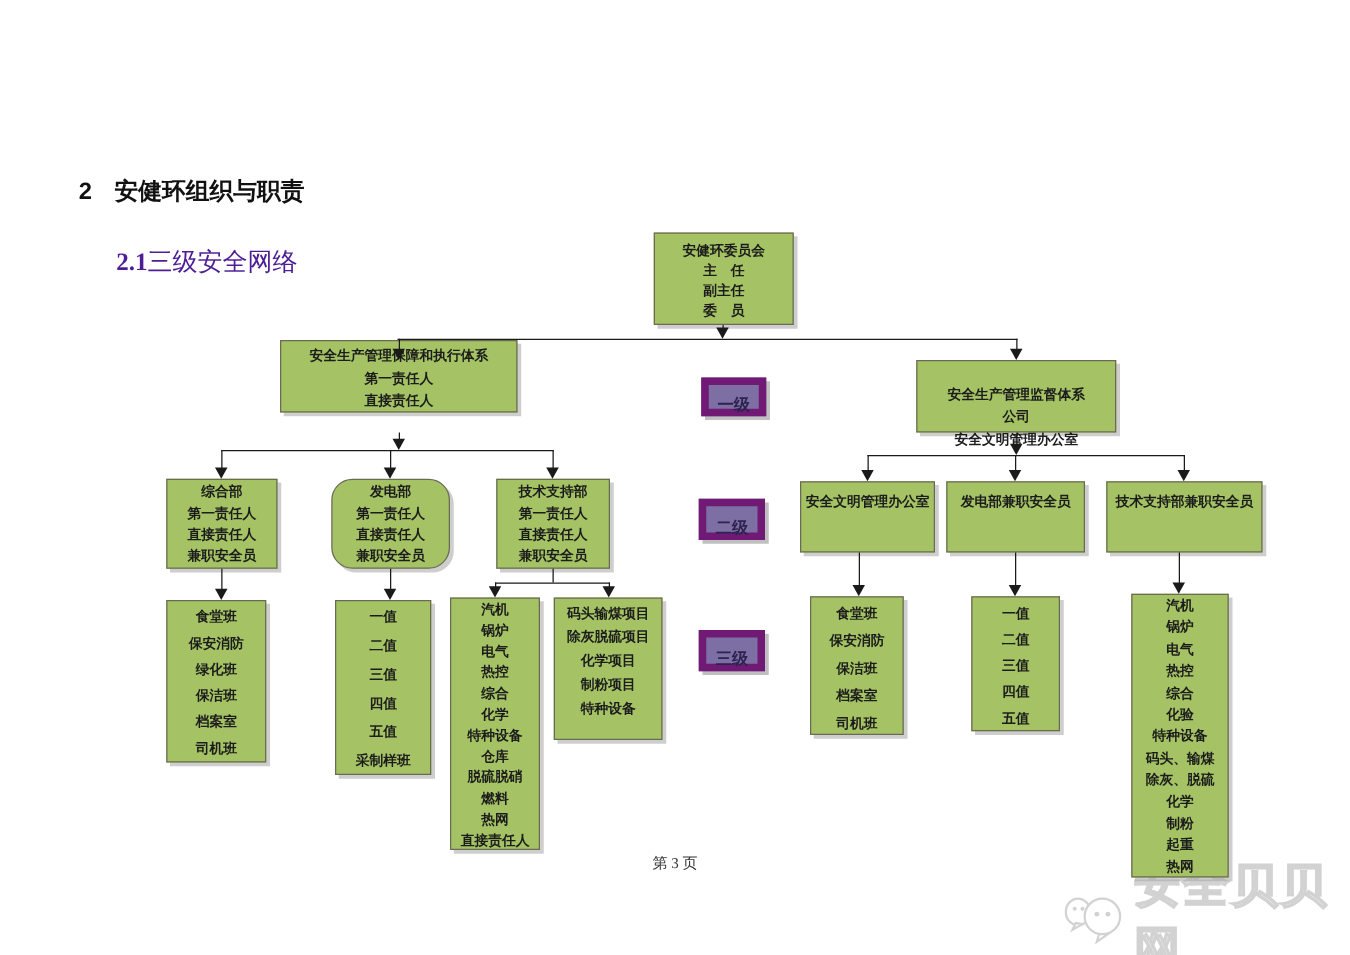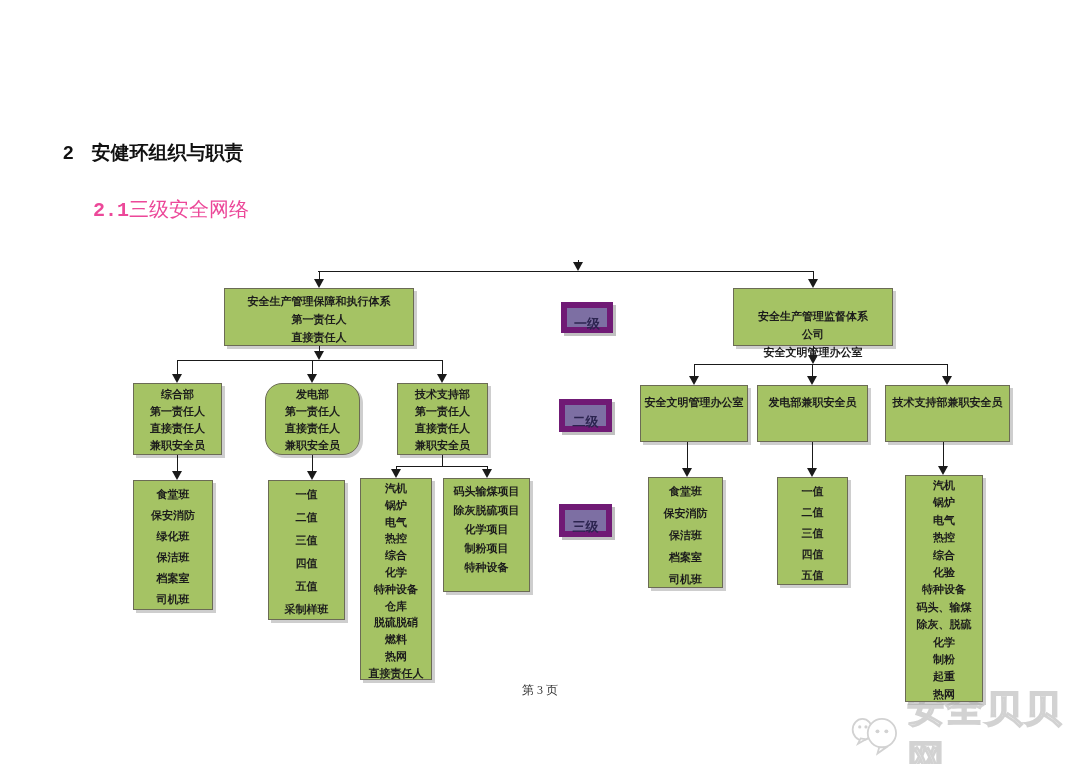--- a/index.html
+++ b/index.html
@@ -1,21 +1,21 @@
 <!DOCTYPE html>
 <html style="--box-green: #a5c364; --box-purple: #7d6fa3; --line: #1a1a1a; --watermark-gray: #d2d2d2;"><head>
 <meta charset="utf-8">
 <style>
   html,body{margin:0;padding:0;background:#fff;}
   .page{position:relative;width:1080px;height:764px;background:#ffffff;overflow:hidden;
         font-family:"Liberation Sans", sans-serif;}
   .heading{position:absolute;left:63px;top:140px;font-size:19px;font-weight:bold;color:#111;}
   .heading .num{margin-right:18px;}
-  .subheading{position:absolute;left:93px;top:196px;font-size:20px;color:#ec4899;
-        font-family:Liberation Mono, monospace;}
+  .subheading{position:absolute;left:93px;top:196px;font-size:20px;color:#4c1d95;
+        font-family:Liberation Serif, serif;}
   .subheading .num{font-weight:bold;}
   .gbox{position:absolute;background:var(--box-green,#a5c364);border:1px solid #6b6b55;
         box-shadow:3px 3px 0 rgba(165,165,165,.55);text-align:center;font-weight:bold;
         color:#1c1c1c;font-size:11px;box-sizing:border-box;}
   .pbox{position:absolute;background:var(--box-purple,#7d6fa3);border:6px solid #701a75;
         box-shadow:3px 3px 0 rgba(150,150,150,.6);text-align:center;font-weight:bold;
         color:#2c2450;font-size:13px;box-sizing:border-box;}
   .vline,.hline{position:absolute;background:var(--line,#1a1a1a);}
   .vline{width:1px;} .hline{height:1px;}
   .arrow{position:absolute;width:0;height:0;border-left:5px solid transparent;
@@ -50,26 +50,32 @@
 
   <div class="chart">
 
     <div class="heading">
       <span class="num">2</span><span>安健环组织与职责</span>
     </div>
     <div class="subheading">
       <span class="num">2.1</span><span>三级安全网络</span>
     </div>
 
+    <div class="gbox" style="left:523px;top:186px;width:112px;height:74px;line-height:16px;padding-top:6px;">
+        <div>安健环委员会</div>
+        <div>主　任</div>
+        <div>副主任</div>
+        <div>委　员</div>
+      </div>
 
     <div class="pbox" style="left:561px;top:302px;width:52px;height:31px;line-height:31px;">一级</div>
     <div class="pbox" style="left:559px;top:399px;width:53px;height:33px;line-height:33px;">二级</div>
     <div class="pbox" style="left:559px;top:504px;width:53px;height:33px;line-height:33px;">三级</div>
 
-    <div class="gbox" style="left:224px;top:288px;width:190px;height:58px;line-height:18px;padding-top:3px;">
+    <div class="gbox" style="left:224px;top:272px;width:190px;height:58px;line-height:18px;padding-top:3px;">
         <div>安全生产管理保障和执行体系</div>
         <div>第一责任人</div>
         <div>直接责任人</div>
       </div>
     <div class="gbox" style="left:733px;top:288px;width:160px;height:58px;line-height:18px;padding-top:18px;">
         <div>安全生产管理监督体系</div>
         <div>公司</div>
         <div>安全文明管理办公室</div>
       </div>
 

